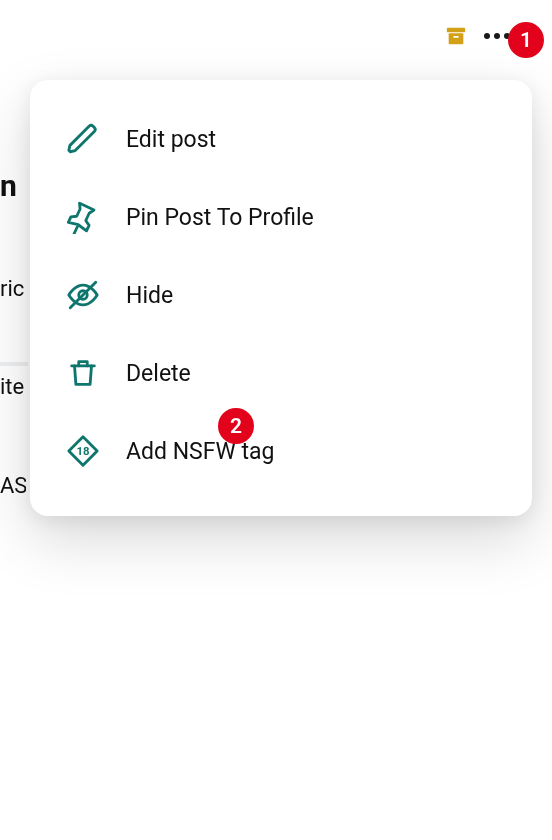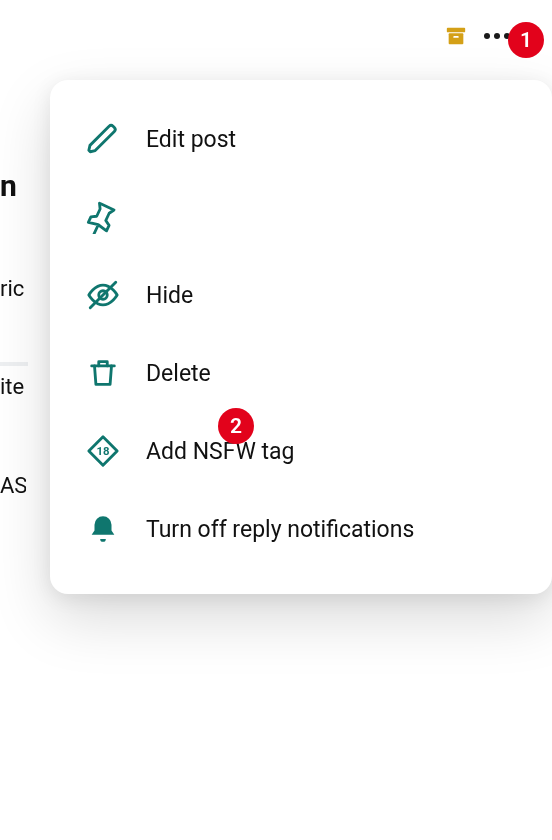--- a/index.html
+++ b/index.html
@@ -49,21 +49,20 @@
   
   .menu {
     position: absolute;
     left: 30px;
     top: 80px;
     width: 502px;
     background: #fff;
     border-radius: 18px;
     box-shadow: 0 24px 60px rgba(0,0,0,0.15), 0 4px 20px rgba(0,0,0,0.08);
     padding: 20px 16px 26px 0;
-    margin-left: 20px;
   }
   .menu-item {
     display: flex;
     align-items: center;
     padding: 20px 34px;
     gap: 24px;
     cursor: pointer;
     position: relative;
   }
   .mi-icon {
@@ -138,20 +137,21 @@
     <span class="mi-label">Edit post</span>
   </div>
 
 
   <div class="menu-item">
     <span class="mi-icon">
       <svg viewBox="0 0 24 24">
           <path d="M14 3l7 7-4 1-4 4 1 4-3 3-4-6-5 5 5-5-6-4 3-3 4 1 4-4 1-4z" transform="rotate(-20 12 12)"></path>
         </svg>
     </span>
+    <span class="mi-label">Pin Post To Profile</span>
   </div>
 
   <div class="menu-item">
     <span class="mi-icon">
       <svg viewBox="0 0 24 24">
           <path d="M2 12s4-7 10-7 10 7 10 7-4 7-10 7S2 12 2 12z"></path>
           <circle cx="12" cy="12" r="3"></circle>
           <line x1="3" y1="21" x2="21" y2="3"></line>
         </svg>
     </span>
@@ -174,26 +174,17 @@
     <span class="mi-icon">
       <svg viewBox="0 0 24 24">
           <path d="M12 2l10 10-10 10L2 12 12 2z"></path>
           <text x="12" y="15" text-anchor="middle" font-size="8" font-weight="700" fill="currentColor" stroke="none">18</text>
         </svg>
     </span>
     <span class="mi-label">Add NSFW tag</span>
   </div>
 
 
-  <div class="menu-item">
-    <span class="mi-icon filled">
-      <svg viewBox="0 0 24 24">
-          <path d="M12 3a6 6 0 0 0-6 6v4l-2 3h16l-2-3V9a6 6 0 0 0-6-6z"></path>
-          <path d="M10 19a2 2 0 0 0 4 0"></path>
-        </svg>
-    </span>
-    <span class="mi-label">Turn off reply notifications</span>
-  </div>
 
 </div>
 
 <div class="badge badge-1">1</div>
 <div class="badge badge-2">2</div>
 
 </body></html>

